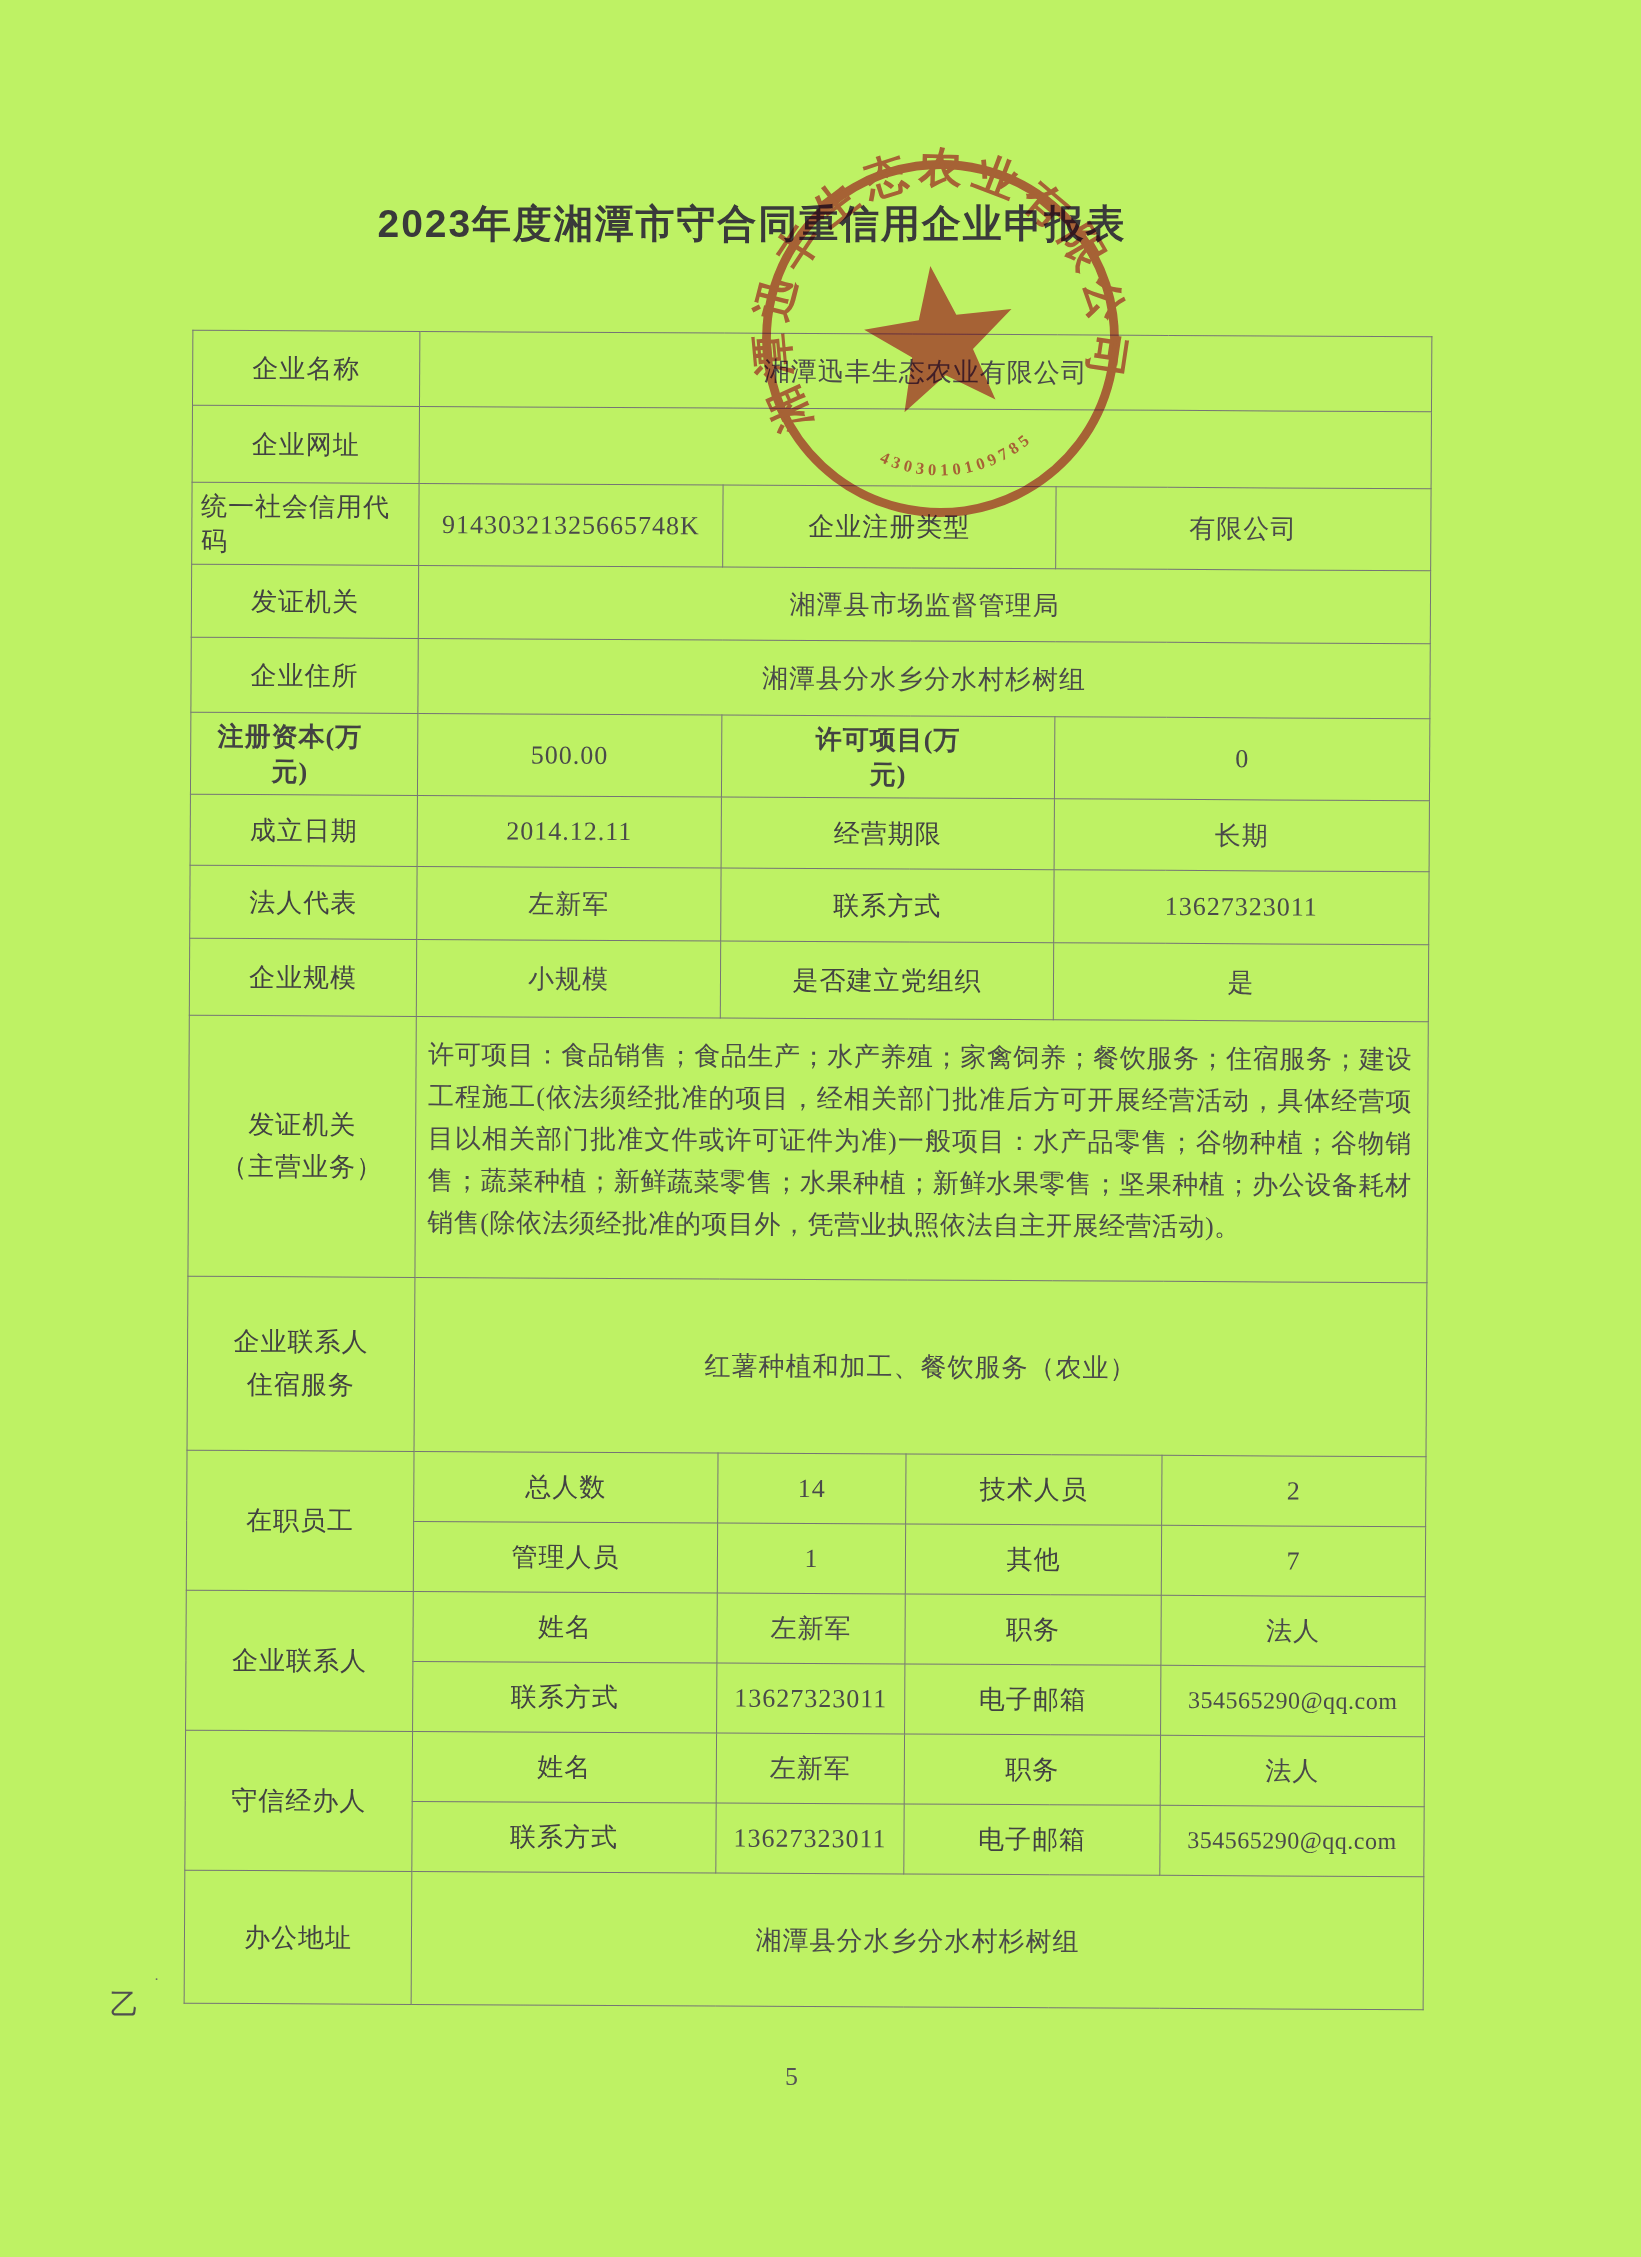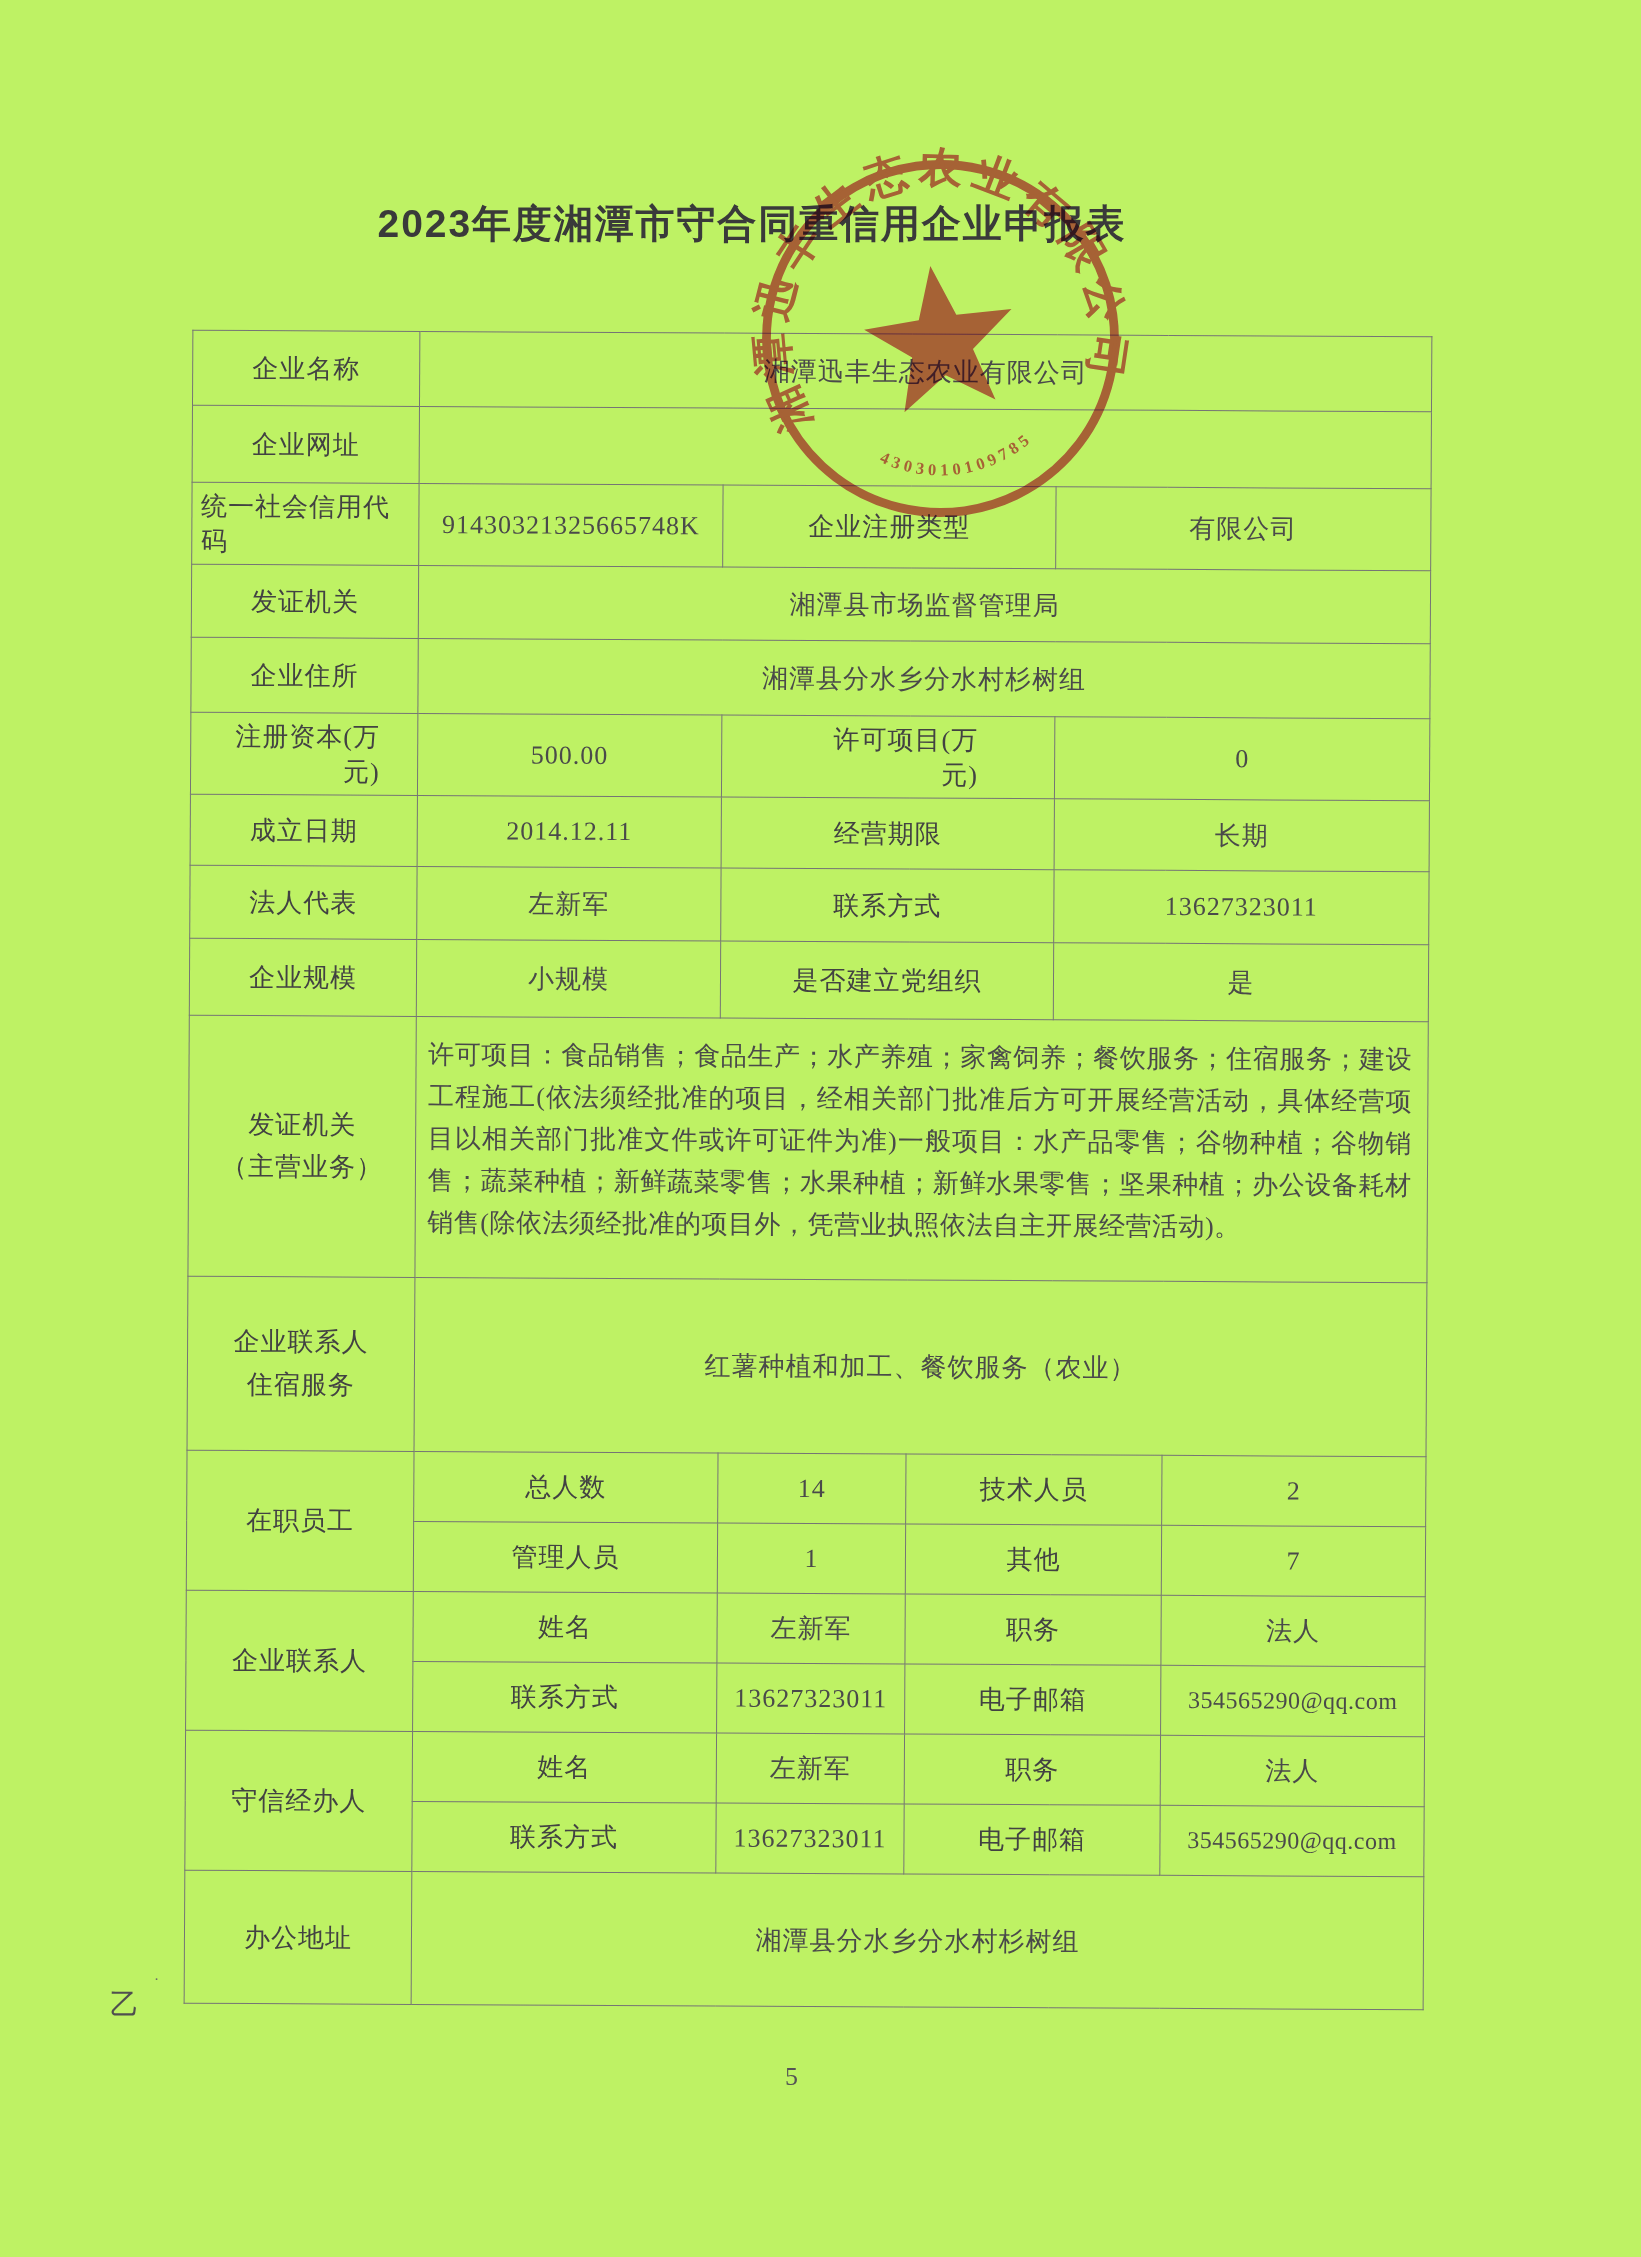--- a/index.html
+++ b/index.html
@@ -16,21 +16,21 @@
     position:absolute;left:188px;top:333px;width:1239px;
     border-collapse:collapse;table-layout:fixed;
     transform:rotate(0.3deg);
   }
   .form-table td{
     border:1px solid #757575;text-align:center;vertical-align:middle;
     font-size:26px;letter-spacing:1px;padding:1.9px 7.7px;color:#4a4a4a;
   }
   td.lbl{color:#424242;}
   td.lbl-left{text-align:left;padding:1.9px 8.7px;}
-  .fw{display:inline-block;width:180px;text-align:right;}
+  .fw{display:inline-block;width:180px;text-align:center;font-weight:bold;}
   td.scope-cell{
     text-align:justify;vertical-align:top;
     padding:17.4px 15.4px 7.7px 11.6px;line-height:42px;letter-spacing:0.5px;
   }
   .two-line span{display:block;margin:8.7px 0;line-height:1.3;}
   .seal{
     position:absolute;left:745px;top:143px;width:391px;height:391px;
     transform:rotate(-8deg);opacity:0.82;mix-blend-mode:multiply;z-index:5;
     color:#d8456b;pointer-events:none;
   }

